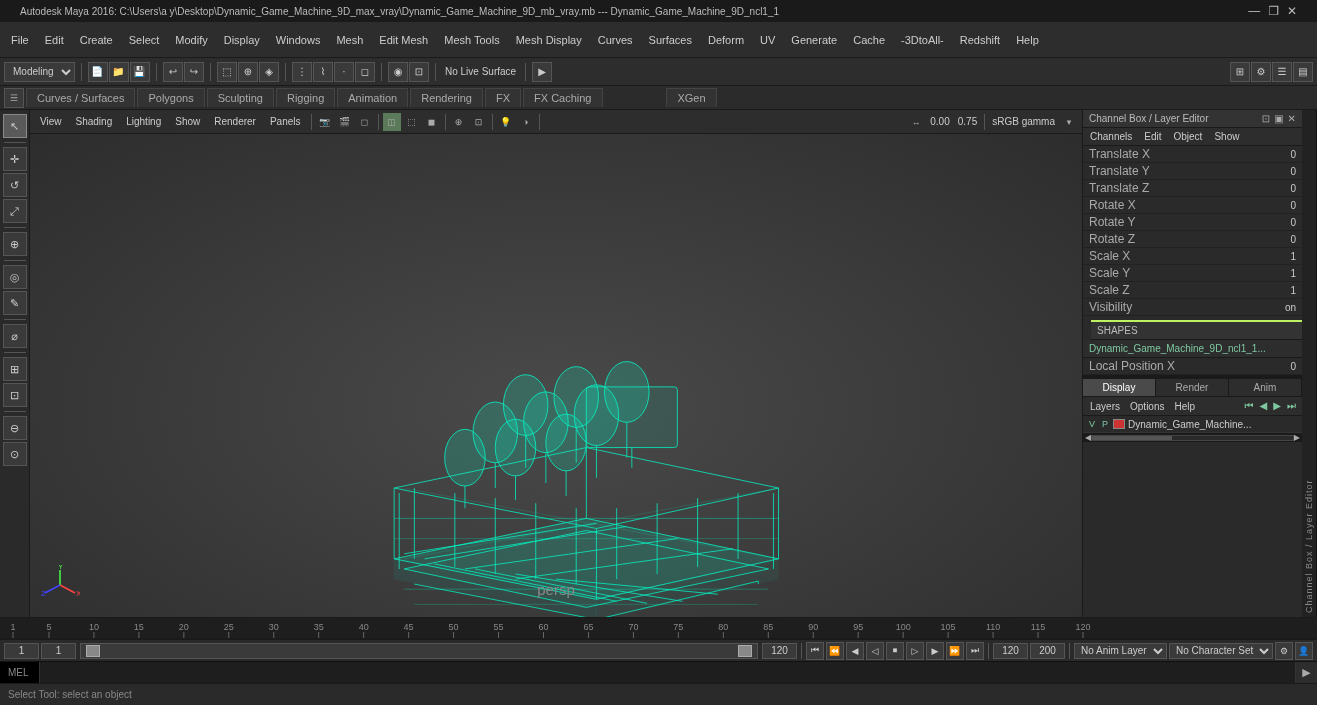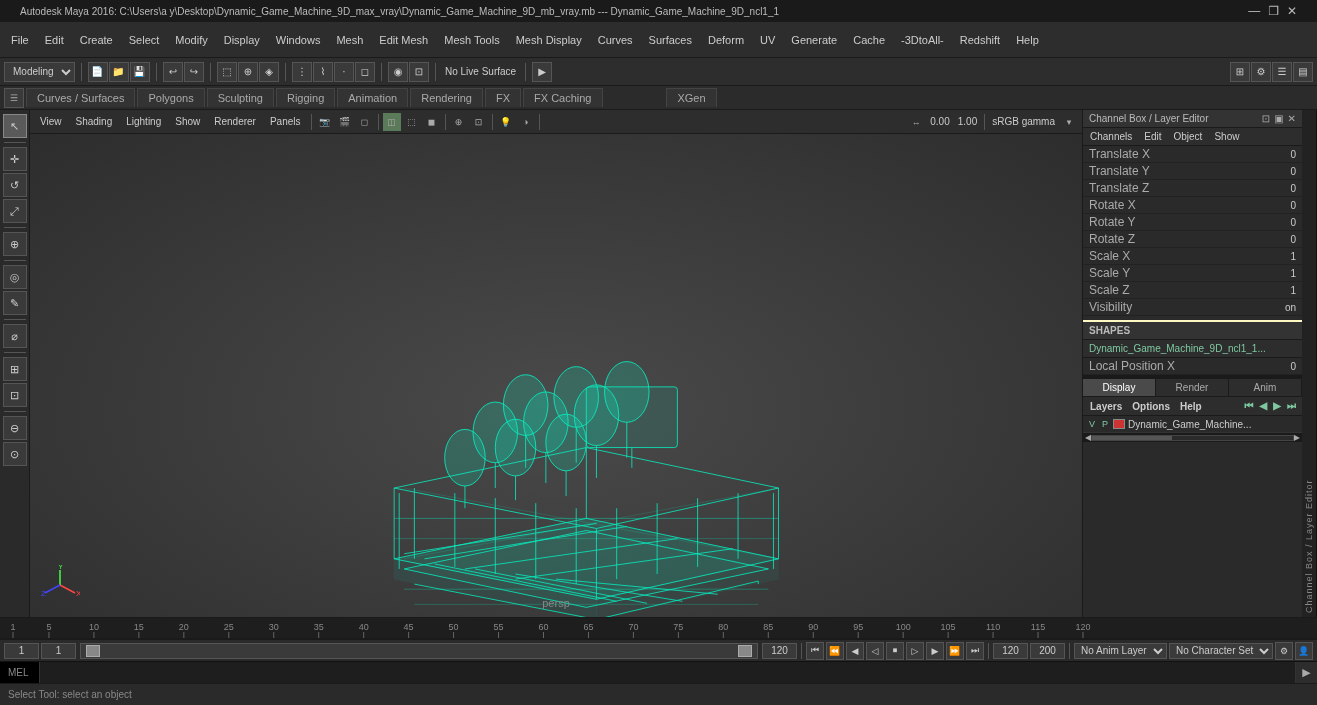--- a/index.html
+++ b/index.html
@@ -166,24 +166,24 @@
 
     
     #scene-svg {
       position: absolute;
       top: 0; left: 0; right: 0; bottom: 0;
     }
 
     
     #viewport-label {
       position: absolute;
-      bottom: 8px;
+      bottom: 19px;
       left: 50%;
       transform: translateX(-50%);
-      font-size: 11px;
+      font-size: 15px;
       color: #888;
     }
 
     
     #axis-gizmo {
       position: absolute;
       bottom: 12px;
       left: 10px;
       width: 40px;
       height: 40px;
@@ -246,23 +246,24 @@
       color: #ccc;
       background: #2a2a2a;
     }
 
     #shapes-header {
       background: #333;
       padding: 3px 6px;
       font-size: 10px;
       color: #bbb;
       border-bottom: 1px solid #1a1a1a;
-      border-top: 2px solid #fef9c3;
-      font-weight: bold;
+      border-top: 2px solid #bef264;
+      font-weight: normal;
       margin-top: 4px;
+      margin-left: 8px;
     }
     #shapes-title {
       background: #2d2d2d;
       padding: 3px 6px;
       font-size: 10px;
       color: #7ec8a0;
       border-bottom: 1px solid #1a1a1a;
     }
 
     
@@ -283,21 +284,20 @@
     }
     .cb-tab.active { background: #4a4a4a; color: #fff; }
 
     #cb-layers-bar {
       display: flex;
       justify-content: space-between;
       align-items: center;
       padding: 2px 4px;
       background: #2d2d2d;
       border-bottom: 1px solid #1a1a1a;
-      font-weight: bold;
     }
     .cb-layers-menu { font-size: 10px; color: #ccc; cursor: pointer; padding: 1px 3px; }
     .cb-layers-icons { display: flex; gap: 2px; }
     .cb-arrow-btn { font-size: 10px; color: #7ec8a0; cursor: pointer; padding: 1px 2px; }
 
     #layer-row {
       display: flex;
       align-items: center;
       padding: 2px 4px;
       gap: 3px;
@@ -644,21 +644,21 @@
           <div class="vp-separator"></div>
           <div class="vp-icon-btn">⊕</div>
           <div class="vp-icon-btn">⊡</div>
           <div class="vp-separator"></div>
           <div class="vp-icon-btn">💡</div>
           <div class="vp-icon-btn">◑</div>
           <div class="vp-separator"></div>
           <div style="flex:1"></div>
           <div class="vp-icon-btn">↔</div>
           <span class="vp-label">0.00</span>
-          <span class="vp-label">1.00</span>
+          <span class="vp-label">0.75</span>
           <div class="vp-separator"></div>
           <span class="vp-label">sRGB gamma</span>
           <div class="vp-icon-btn">▾</div>
         </div>
 
         <div id="viewport-content">
           <svg id="scene-svg" viewBox="0 0 1040 540" preserveAspectRatio="xMidYMid meet">
 
             <defs>
               <radialGradient id="bgGrad" cx="50%" cy="50%" r="70%">

